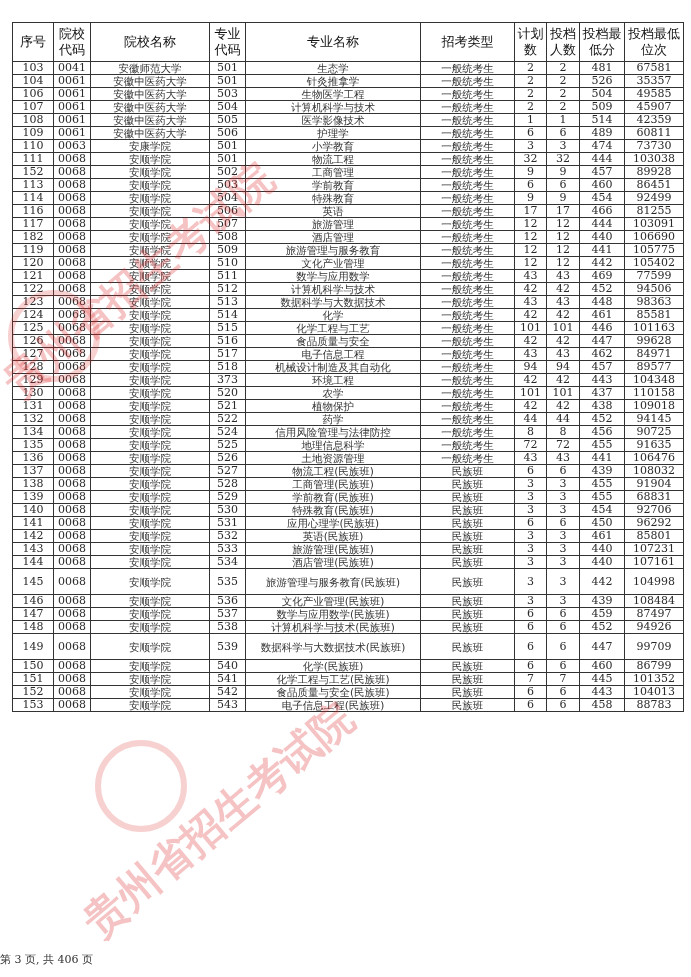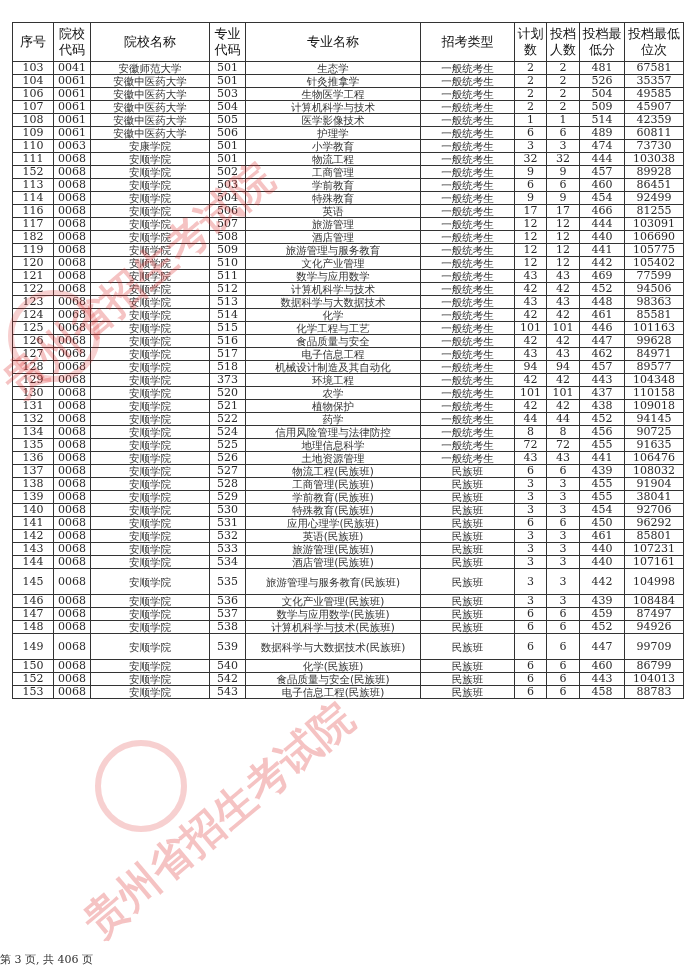--- a/index.html
+++ b/index.html
@@ -460,21 +460,21 @@
         <tr>
           <td>139</td>
           <td>0068</td>
           <td class="cn">安顺学院</td>
           <td>529</td>
           <td class="cn">学前教育(民族班)</td>
           <td class="cn">民族班</td>
           <td>3</td>
           <td>3</td>
           <td>455</td>
-          <td>38041</td>
+          <td>68831</td>
         </tr>
         <tr>
           <td>140</td>
           <td>0068</td>
           <td class="cn">安顺学院</td>
           <td>530</td>
           <td class="cn">特殊教育(民族班)</td>
           <td class="cn">民族班</td>
           <td>3</td>
           <td>3</td>
@@ -593,20 +593,32 @@
           <td>150</td>
           <td>0068</td>
           <td class="cn">安顺学院</td>
           <td>540</td>
           <td class="cn">化学(民族班)</td>
           <td class="cn">民族班</td>
           <td>6</td>
           <td>6</td>
           <td>460</td>
           <td>86799</td>
+        </tr>
+        <tr>
+          <td>151</td>
+          <td>0068</td>
+          <td class="cn">安顺学院</td>
+          <td>541</td>
+          <td class="cn">化学工程与工艺(民族班)</td>
+          <td class="cn">民族班</td>
+          <td>7</td>
+          <td>7</td>
+          <td>445</td>
+          <td>101352</td>
         </tr>
         <tr>
           <td>152</td>
           <td>0068</td>
           <td class="cn">安顺学院</td>
           <td>542</td>
           <td class="cn">食品质量与安全(民族班)</td>
           <td class="cn">民族班</td>
           <td>6</td>
           <td>6</td>

